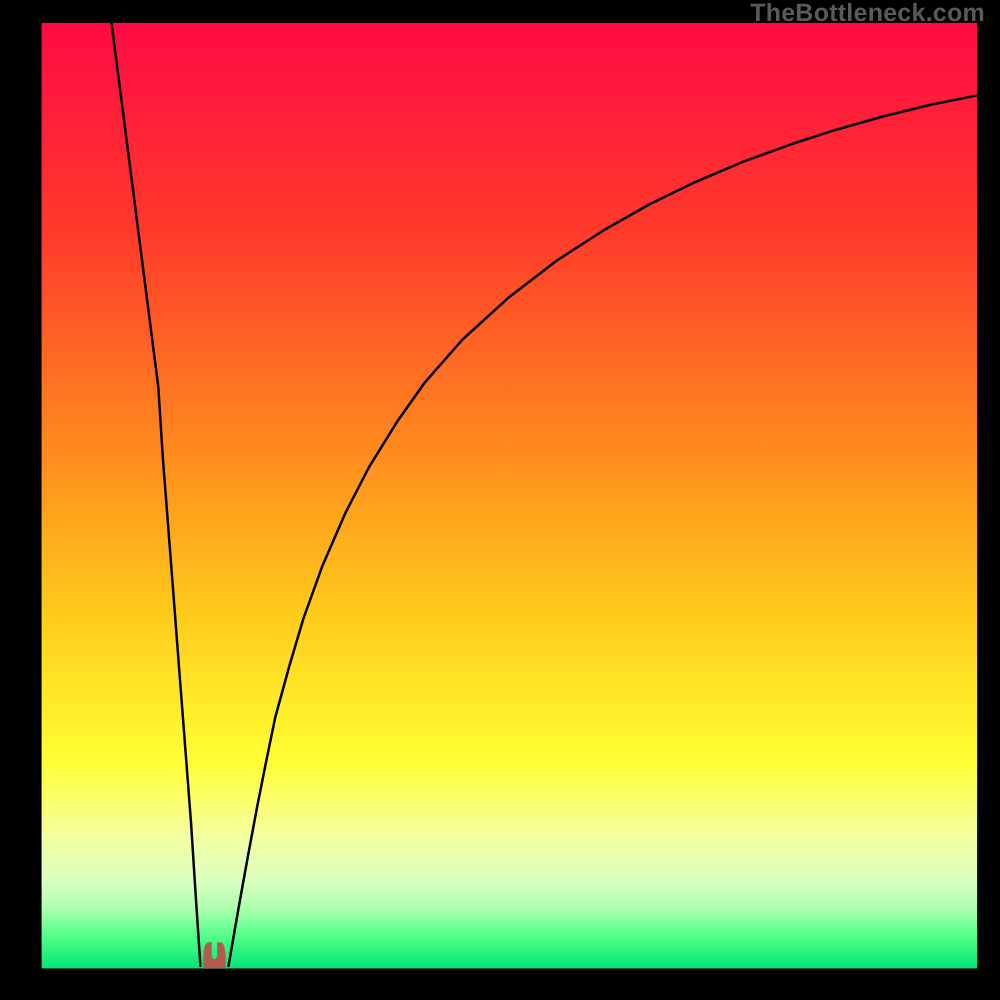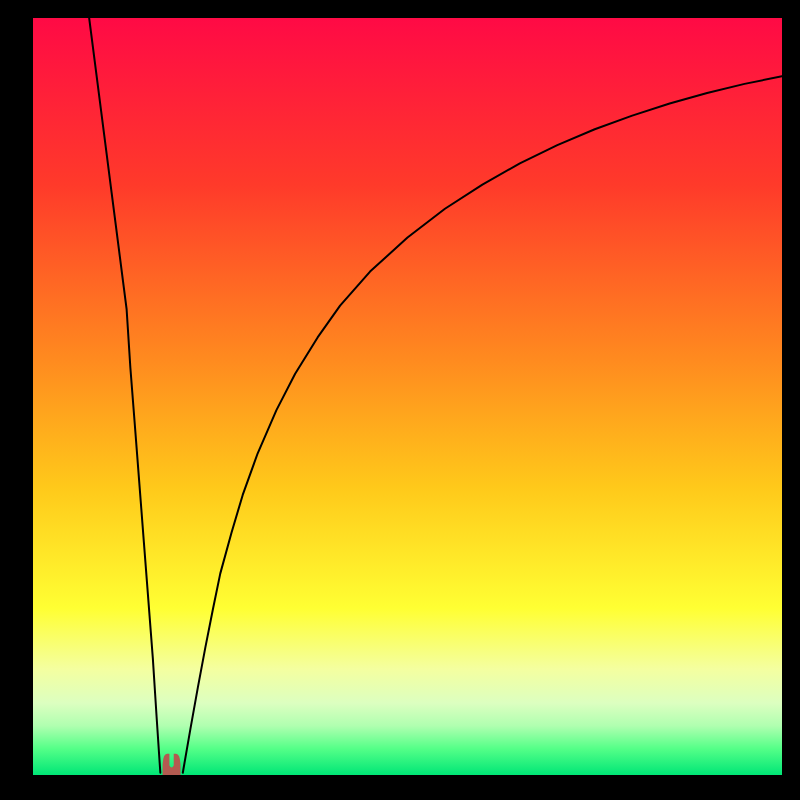--- a/index.html
+++ b/index.html
@@ -4,20 +4,21 @@
 <style>
   html,body{margin:0;padding:0;width:800px;height:800px;background:#000;overflow:hidden;font-family:Arial,Helvetica,sans-serif}
   .outer{position:relative;width:800px;height:800px;background:#000}
   .plot{position:absolute;left:33px;top:18px;width:749px;height:757px;overflow:hidden}
   .attrib{position:absolute;top:0;right:12px;color:#5a5a5a;font-size:20px;font-weight:600;letter-spacing:.2px}
   svg{display:block}
 </style>
 </head>
 <body>
 <div class="outer">
+  <div class="attrib">TheBottleneck.com</div>
   <div class="plot">
     <svg id="svg" width="749" height="757" viewBox="0 0 749 757">
         <defs>
           <linearGradient id="bg" x1="0" y1="0" x2="0" y2="1">
             <stop offset="0%" stop-color="#ff0a45"></stop>
             <stop offset="22%" stop-color="#ff3a2a"></stop>
             <stop offset="45%" stop-color="#ff8a1f"></stop>
             <stop offset="62%" stop-color="#ffc91a"></stop>
             <stop offset="78%" stop-color="#ffff33"></stop>
             <stop offset="86%" stop-color="#f4ffa0"></stop>

